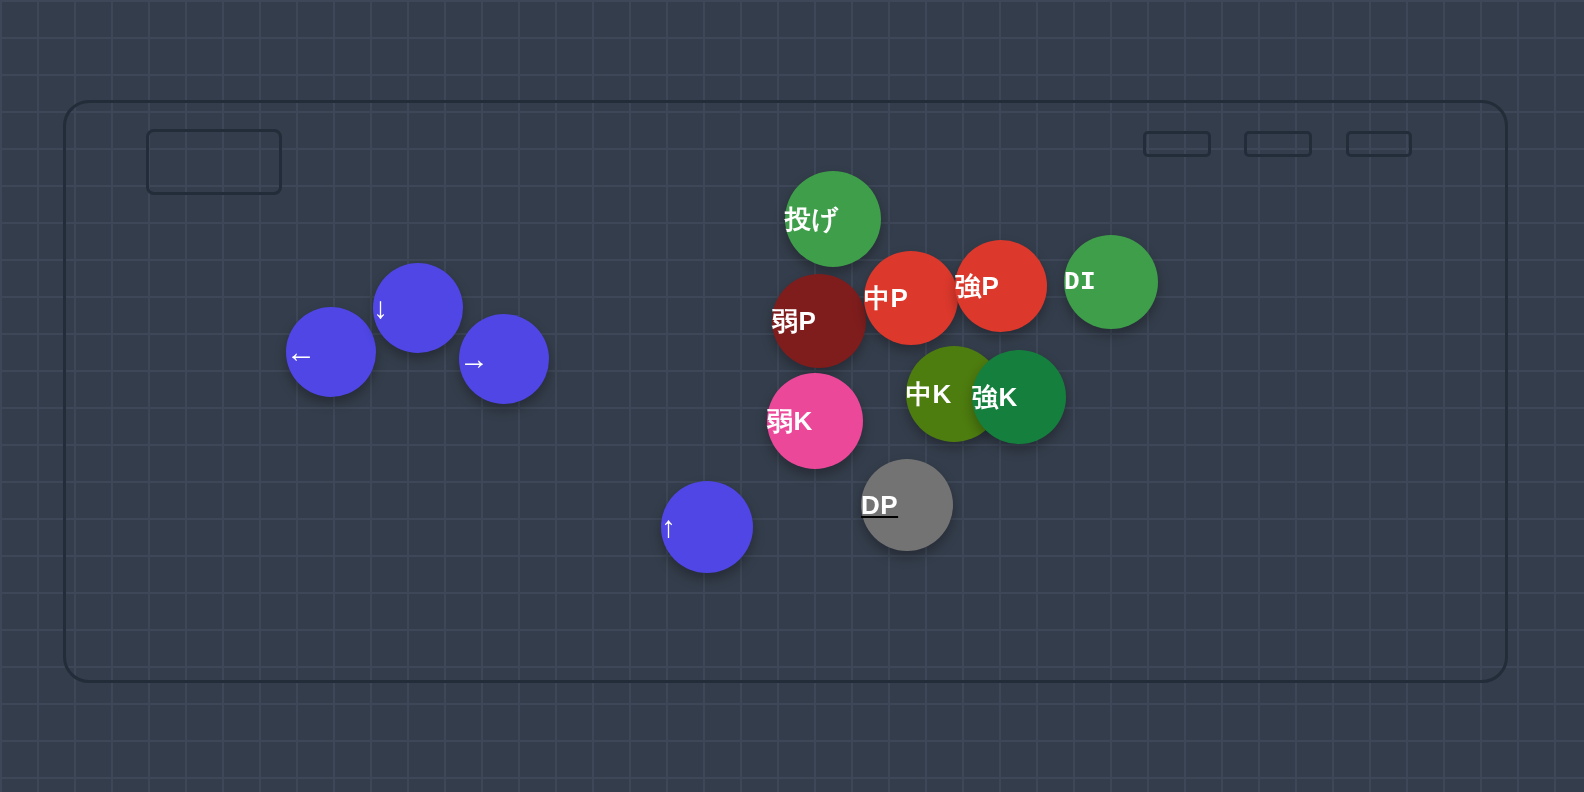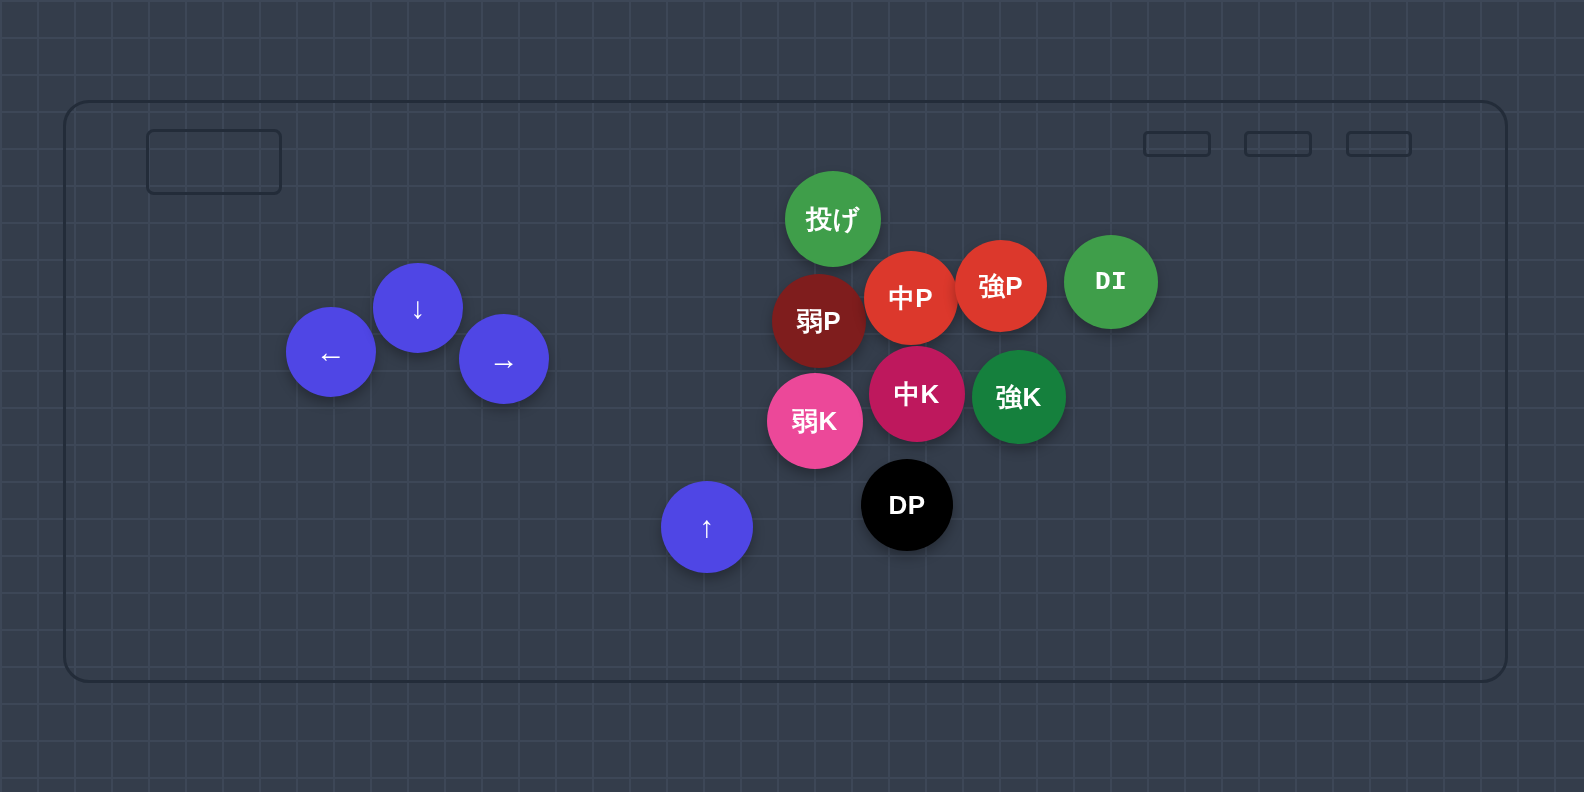--- a/index.html
+++ b/index.html
@@ -38,21 +38,21 @@
     border:3px solid var(--panel-border);
     border-radius:5px;
     box-sizing:border-box;
   }
   .switch.s1{left:1143px;}
   .switch.s2{left:1244px;}
   .switch.s3{left:1346px;width:66px;}
   .btn{
     position:absolute;
     border-radius:50%;
-    display:flex;align-items:center;justify-content:center;
+    display:flex;align-items:center;justify-content:flex-start;
     box-shadow:0 6px 12px rgba(0,0,0,0.28);
     cursor:pointer;
     user-select:none;
   }
   .btn span{
     color:#ffffff;
     font-weight:bold;
     font-size:26px;
     line-height:1;
     letter-spacing:0.5px;
@@ -91,22 +91,22 @@
     </div>
     <div class="btn punch" style="left: 955px; top: 240px; width: 92px; height: 92px; background: rgb(220, 56, 44);">
       <span>強P</span>
     </div>
     <div class="btn system" style="left: 1064px; top: 235px; width: 94px; height: 94px; background: rgb(63, 158, 74); font-family: Liberation Mono, monospace;">
       <span>DI</span>
     </div>
     <div class="btn kick" style="left: 767px; top: 373px; width: 96px; height: 96px; background: #ec4899;">
       <span>弱K</span>
     </div>
-    <div class="btn kick" style="left: 869px; top: 346px; width: 96px; height: 96px; background: #be185d;">
+    <div class="btn kick" style="left: 906px; top: 346px; width: 96px; height: 96px; background: #4d7c0f;">
       <span>中K</span>
     </div>
     <div class="btn kick" style="left: 972px; top: 350px; width: 94px; height: 94px; background: #15803d;">
       <span>強K</span>
     </div>
-    <div class="btn system" style="left: 861px; top: 459px; width: 92px; height: 92px; background: #000000;">
+    <div class="btn system" style="left: 861px; top: 459px; width: 92px; height: 92px; background: #737373; text-decoration: underline;">
       <span>DP</span>
     </div>
   </div>
 
 </body></html>

